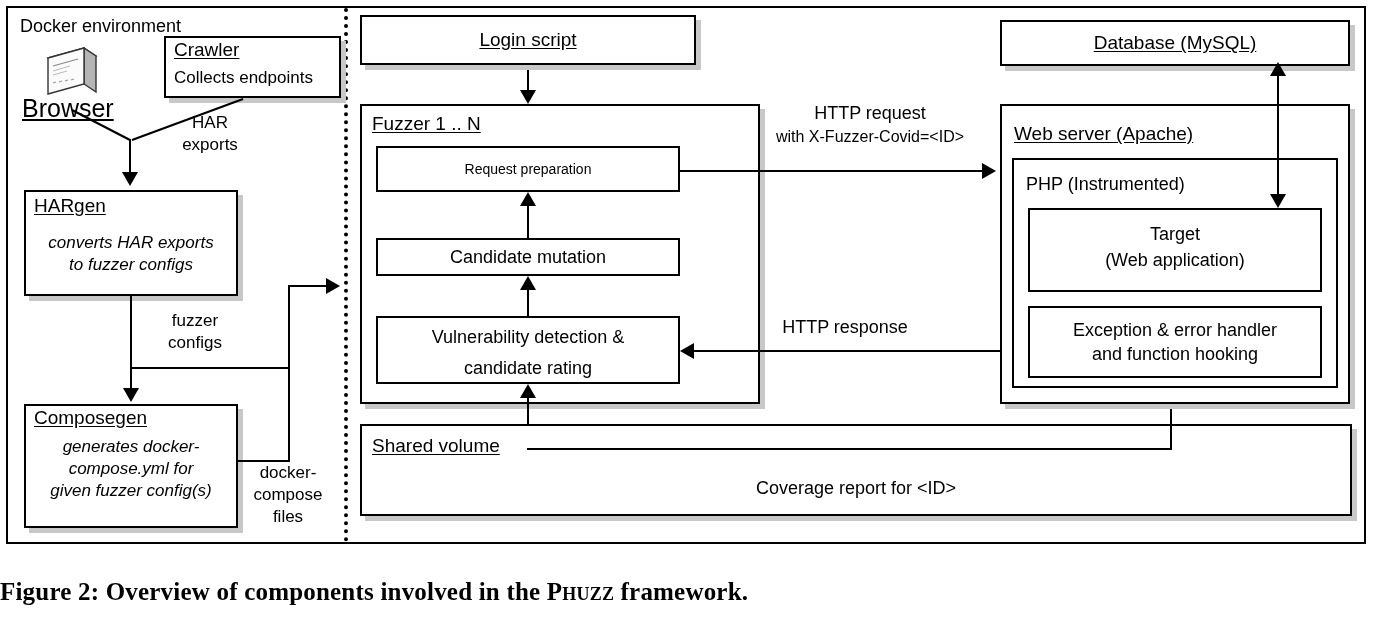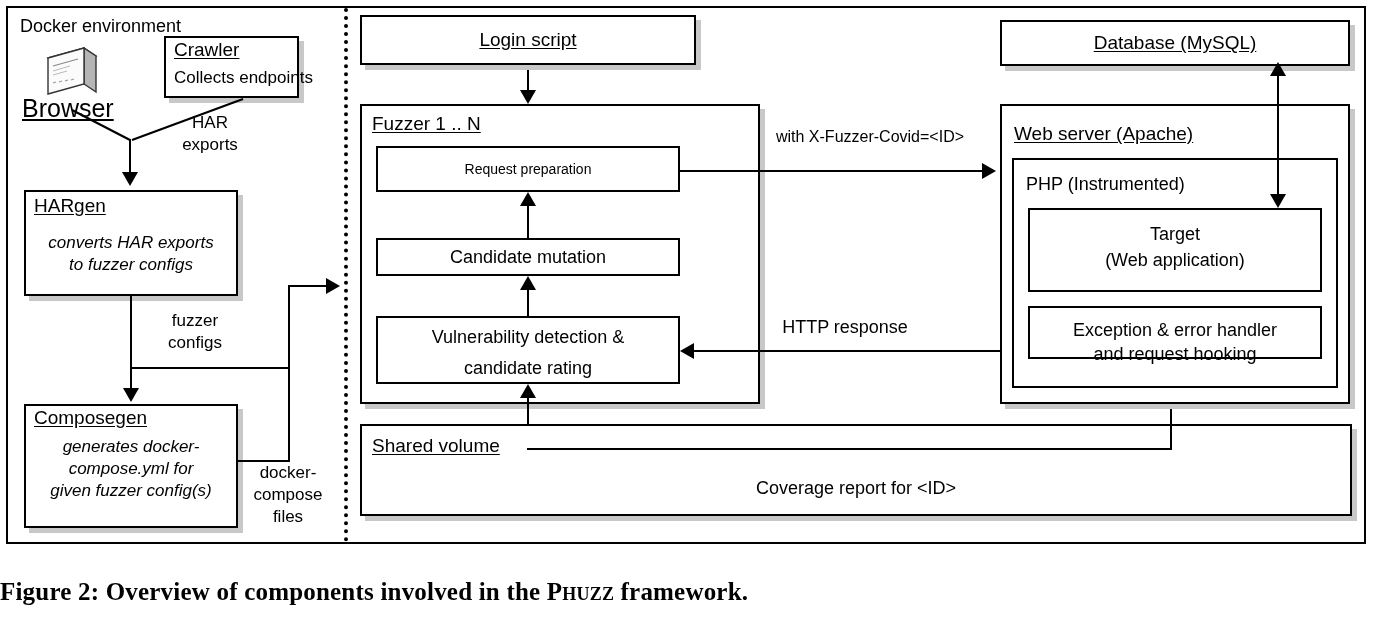--- a/index.html
+++ b/index.html
@@ -86,21 +86,21 @@
       <line x1="13" y1="29" x2="30" y2="24" stroke="#bbb" stroke-width="1"></line>
       <line x1="13" y1="33" x2="27" y2="29" stroke="#bbb" stroke-width="1"></line>
       <line x1="13" y1="41" x2="16" y2="40" stroke="#999" stroke-width="1.2"></line>
       <line x1="19" y1="40" x2="22" y2="39" stroke="#999" stroke-width="1.2"></line>
       <line x1="25" y1="39" x2="28" y2="38" stroke="#999" stroke-width="1.2"></line>
       <line x1="31" y1="38" x2="34" y2="37" stroke="#999" stroke-width="1.2"></line>
     </svg>
   </div>
   <div class="ttl underline" style="left:22px;top:98px;font-size:25px;text-align:right;">Browser</div>
 
-  <div class="box" style="left:164px;top:36px;width:135px;height:62px;">
+  <div class="box" style="left:164px;top:36px;width:177px;height:62px;">
     <div class="ttl underline" style="left:8px;top:2px;font-size:19px;">Crawler</div>
     <div class="ttl" style="left:8px;top:30px;font-size:17px;">Collects endpoints</div>
   </div>
 
   <svg style="position:absolute;left:0;top:0;width:1374px;height:626px;pointer-events:none;">
     <line x1="72" y1="110" x2="130" y2="140" stroke="#000" stroke-width="2.2"></line>
     <line x1="243" y1="99" x2="132" y2="140" stroke="#000" stroke-width="2.2"></line>
   </svg>
   <div class="ln vln" style="left:129px;top:139px;height:38px;"></div>
   <div class="arrow arr-down" style="left:122px;top:172px;"></div>
@@ -187,31 +187,32 @@
 
   <div class="box noshadow" style="left:1012px;top:158px;width:326px;height:230px;">
     <div class="ttl" style="left:12px;top:14px;font-size:18px;">PHP (Instrumented)</div>
   </div>
 
   <div class="box noshadow" style="left:1028px;top:208px;width:294px;height:84px;">
     <div class="center-txt" style="top:14px;font-size:18px;">Target</div>
     <div class="center-txt" style="top:40px;font-size:18px;">(Web application)</div>
   </div>
 
-  <div class="box noshadow" style="left:1028px;top:306px;width:294px;height:53px;">
+  <div class="box noshadow" style="left:1028px;top:306px;width:294px;height:72px;">
     <div class="center-txt" style="top:12px;font-size:18px;">Exception &amp; error handler</div>
-    <div class="center-txt" style="top:36px;font-size:18px;">and request hooking</div>
+    <div class="center-txt" style="top:36px;font-size:18px;">and function hooking</div>
   </div>
 
   <div class="ln vln" style="left:1277px;top:76px;height:130px;"></div>
   <div class="arrow arr-up" style="left:1270px;top:62px;"></div>
   <div class="arrow arr-down" style="left:1270px;top:194px;"></div>
 
   <div class="ln hln" style="left:680px;top:170px;width:306px;"></div>
   <div class="arrow arr-right" style="left:982px;top:163px;"></div>
+  <div class="lbl" style="left:740px;top:102px;width:260px;font-size:18px;">HTTP request</div>
   <div class="lbl" style="left:740px;top:126px;width:260px;font-size:16px;">with X-Fuzzer-Covid=&lt;ID&gt;</div>
 
   <div class="ln hln" style="left:690px;top:350px;width:310px;"></div>
   <div class="arrow arr-left" style="left:680px;top:343px;"></div>
   <div class="lbl" style="left:700px;top:316px;width:290px;font-size:18px;">HTTP response</div>
 
   <div class="caption">
     <span>Figure 2: Overview of components involved in the </span><span class="smallcaps">Phuzz</span><span> framework.</span>
   </div>
 

